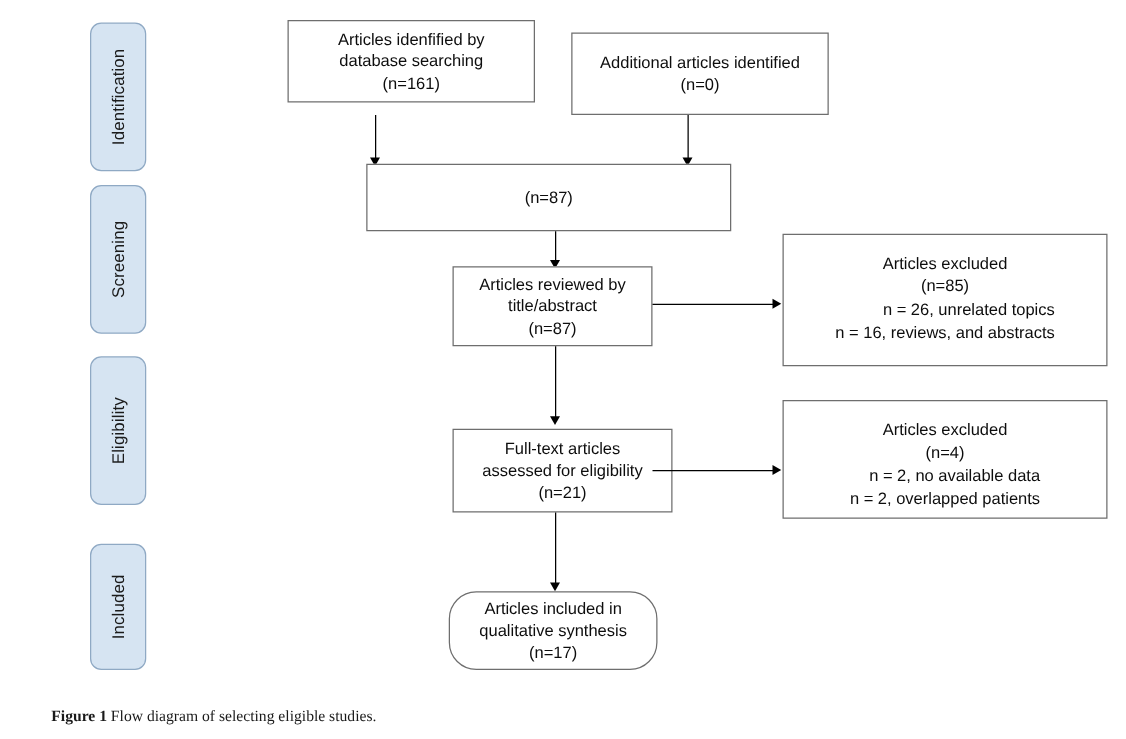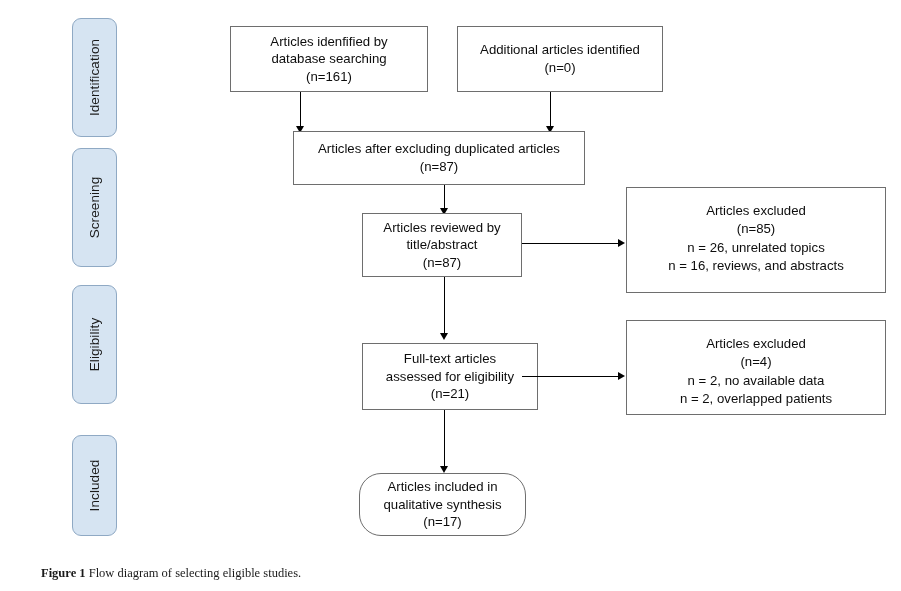--- a/index.html
+++ b/index.html
@@ -57,21 +57,21 @@
     text-align: center;
     padding: 2px 4px;
   }
   .flow-box .ln { display: block; white-space: nowrap; }
   .flow-box.left-align-detail { justify-content: flex-start; padding-top: 14px; }
   .flow-box .detail-group {
     margin-top: 2px;
     text-align: left;
     align-self: center;
   }
-  .flow-box .detail-group .ln { text-align: center; }
+  .flow-box .detail-group .ln { text-align: right; }
 
   
   .vline {
     position: absolute;
     width: 0;
     border-left: 1.6px solid #000000;
   }
   .hline {
     position: absolute;
     height: 0;
@@ -121,39 +121,38 @@
   </div>
 
   <div class="stage-box" style="left:72px; top:285px; width:45px; height:119px;">
     <span class="stage-label">Eligibility</span>
   </div>
 
   <div class="stage-box" style="left:72px; top:435px; width:45px; height:101px;">
     <span class="stage-label">Included</span>
   </div>
 
-  <div class="flow-box" style="left:230px; top:26px; width:198px; height:66px;">
+  <div class="flow-box" style="left:230px; top:16px; width:198px; height:66px;">
     <span class="ln">Articles idenfified by</span>
     <span class="ln">database searching</span>
     <span class="ln">(n=161)</span>
   </div>
 
   <div class="flow-box" style="left:457px; top:26px; width:206px; height:66px;">
     <span class="ln">Additional articles identified</span>
     <span class="ln">(n=0)</span>
   </div>
 
   <div class="vline" style="left:300px; top:92px; height:36px;"></div>
   <div class="arrow-down" style="left:295.5px; top:126px;"></div>
 
   <div class="vline" style="left:550px; top:92px; height:36px;"></div>
   <div class="arrow-down" style="left:545.5px; top:126px;"></div>
 
   <div class="flow-box" style="left:293px; top:131px; width:292px; height:54px;">
-    <span class="ln">Articles after excluding duplicated articles</span>
     <span class="ln">(n=87)</span>
   </div>
 
   <div class="vline" style="left:444px; top:185px; height:25px;"></div>
   <div class="arrow-down" style="left:439.5px; top:208px;"></div>
 
   <div class="flow-box" style="left:362px; top:213px; width:160px; height:64px;">
     <span class="ln">Articles reviewed by</span>
     <span class="ln">title/abstract</span>
     <span class="ln">(n=87)</span>

